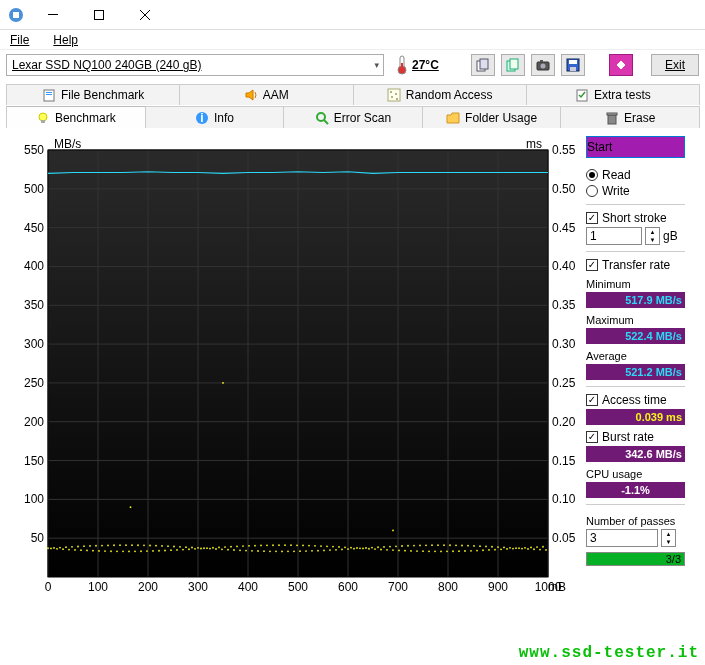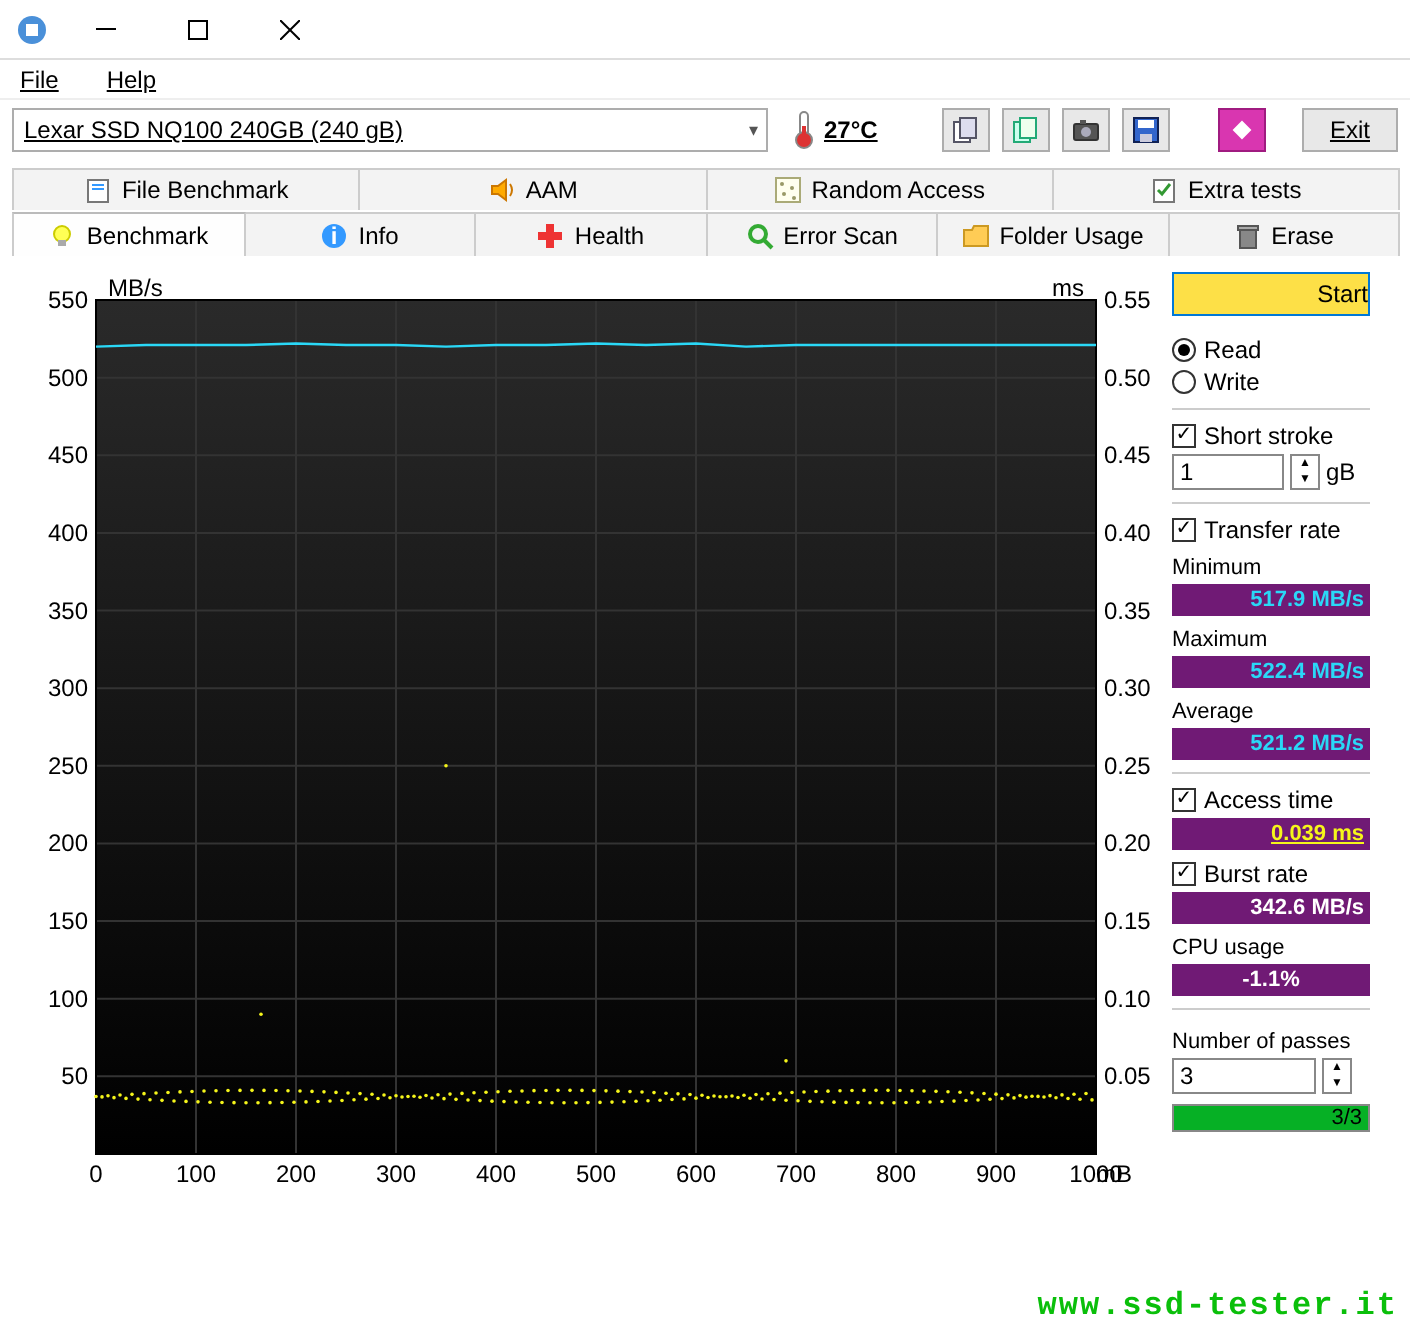--- a/index.html
+++ b/index.html
@@ -27,34 +27,34 @@
 .tab { flex: 1; border: 1px solid #ccc; border-bottom: none; background: #f3f3f3; display: flex; align-items: center; justify-content: center; gap: 5px; font-size: 11px; position: relative; margin-right:-1px;}
 .tab.active { background: #fefefe; border-top: 1px solid #bbb; z-index:2;}
 .tab .ticon { width:14px;height:14px; display:inline-flex;align-items:center;justify-content:center; }
 .tabs-wrap { margin: 4px 6px 0; }
 
 .content { display: flex; padding: 8px 8px 4px; gap: 6px; }
 .chart-area { position: relative; width: 572px; height: 465px; }
 .chart-area svg { display:block; }
 
 .side { width: 99px; display: flex; flex-direction: column; gap: 2px; }
-.start-btn { height: 22px; border: 1px solid #0078d7; background: #fde047; display:flex;align-items:center;justify-content:flex-end; margin-bottom:8px; }
+.start-btn { height: 22px; border: 1px solid #0078d7; background: #a21caf; display:flex;align-items:center;justify-content:flex-start; margin-bottom:8px; }
 .radio-row, .check-row { display: flex; align-items: center; gap: 4px; font-size: 11px; }
 .radio { width:12px;height:12px;border:1px solid #333;border-radius:50%;display:inline-flex;align-items:center;justify-content:center;}
 .radio.sel::after{content:"";width:6px;height:6px;background:#000;border-radius:50%;}
 .chk { width:12px;height:12px;border:1px solid #333;display:inline-flex;align-items:center;justify-content:center;font-size:10px;line-height:1;}
 .chk.on::after{content:"✓";}
 .num-field { display:flex;align-items:center;gap:3px; }
 .num-field .box { width:56px;height:18px;border:1px solid #888;display:flex;align-items:center;padding:0 3px;background:#fff;}
 .num-field .spin { width:15px;height:18px;border:1px solid #888;display:flex;flex-direction:column;}
 .num-field .spin div{flex:1;display:flex;align-items:center;justify-content:center;font-size:6px;}
 .sec-label { font-size:11px; margin-top:4px;}
 .stat-box { height:16px; background:#701a75; color:#fff; font-weight:bold; font-size:11px; display:flex;align-items:center;justify-content:flex-end;padding:0 3px;font-family:Arial;}
 .stat-box.blue { color:#2ad8f7; }
-.stat-box.yellow { color:#f5f51a;text-decoration:underline; }
+.stat-box.yellow { color:#f5f51a; }
 .stat-box.white { color:#fff; text-align:center; justify-content:center;}
 .hr { height:1px;background:#ccc;margin:4px 0;}
 .progress { height:14px; border:1px solid #888; background:#fff; position:relative;}
 .progress .bar { position:absolute;left:0;top:0;bottom:0;background:#06b025;}
 .progress .ptxt { position:absolute;right:3px;top:0;font-size:11px;}
 
 .watermark { position:absolute; right:6px; bottom:3px; font-family:"Courier New",monospace; font-size:16px; color:#0abf0a; letter-spacing:1px; pointer-events:none; font-weight:bold}
 </style>
 </head>
 <body>
@@ -192,29 +192,20 @@
         <span>Benchmark</span>
       </div>
       <div class="tab">
         <span class="ticon">
           <svg width="14" height="14" viewBox="0 0 14 14">
             <circle cx="7" cy="7" r="6" fill="#39f"></circle>
             <text x="7" y="11" text-anchor="middle" fill="#fff" font-size="10" font-weight="bold">i</text>
           </svg>
         </span>
         <span>Info</span>
-      </div>
-      <div class="tab">
-        <span class="ticon">
-          <svg width="14" height="14" viewBox="0 0 14 14">
-            <rect x="5" y="1" width="4" height="12" fill="#e33"></rect>
-            <rect x="1" y="5" width="12" height="4" fill="#e33"></rect>
-          </svg>
-        </span>
-        <span>Health</span>
       </div>
       <div class="tab">
         <span class="ticon">
           <svg width="14" height="14" viewBox="0 0 14 14">
             <circle cx="6" cy="6" r="4" fill="none" stroke="#3a3" stroke-width="2"></circle>
             <line x1="9" y1="9" x2="13" y2="13" stroke="#3a3" stroke-width="2"></line>
           </svg>
         </span>
         <span>Error Scan</span>
       </div>

